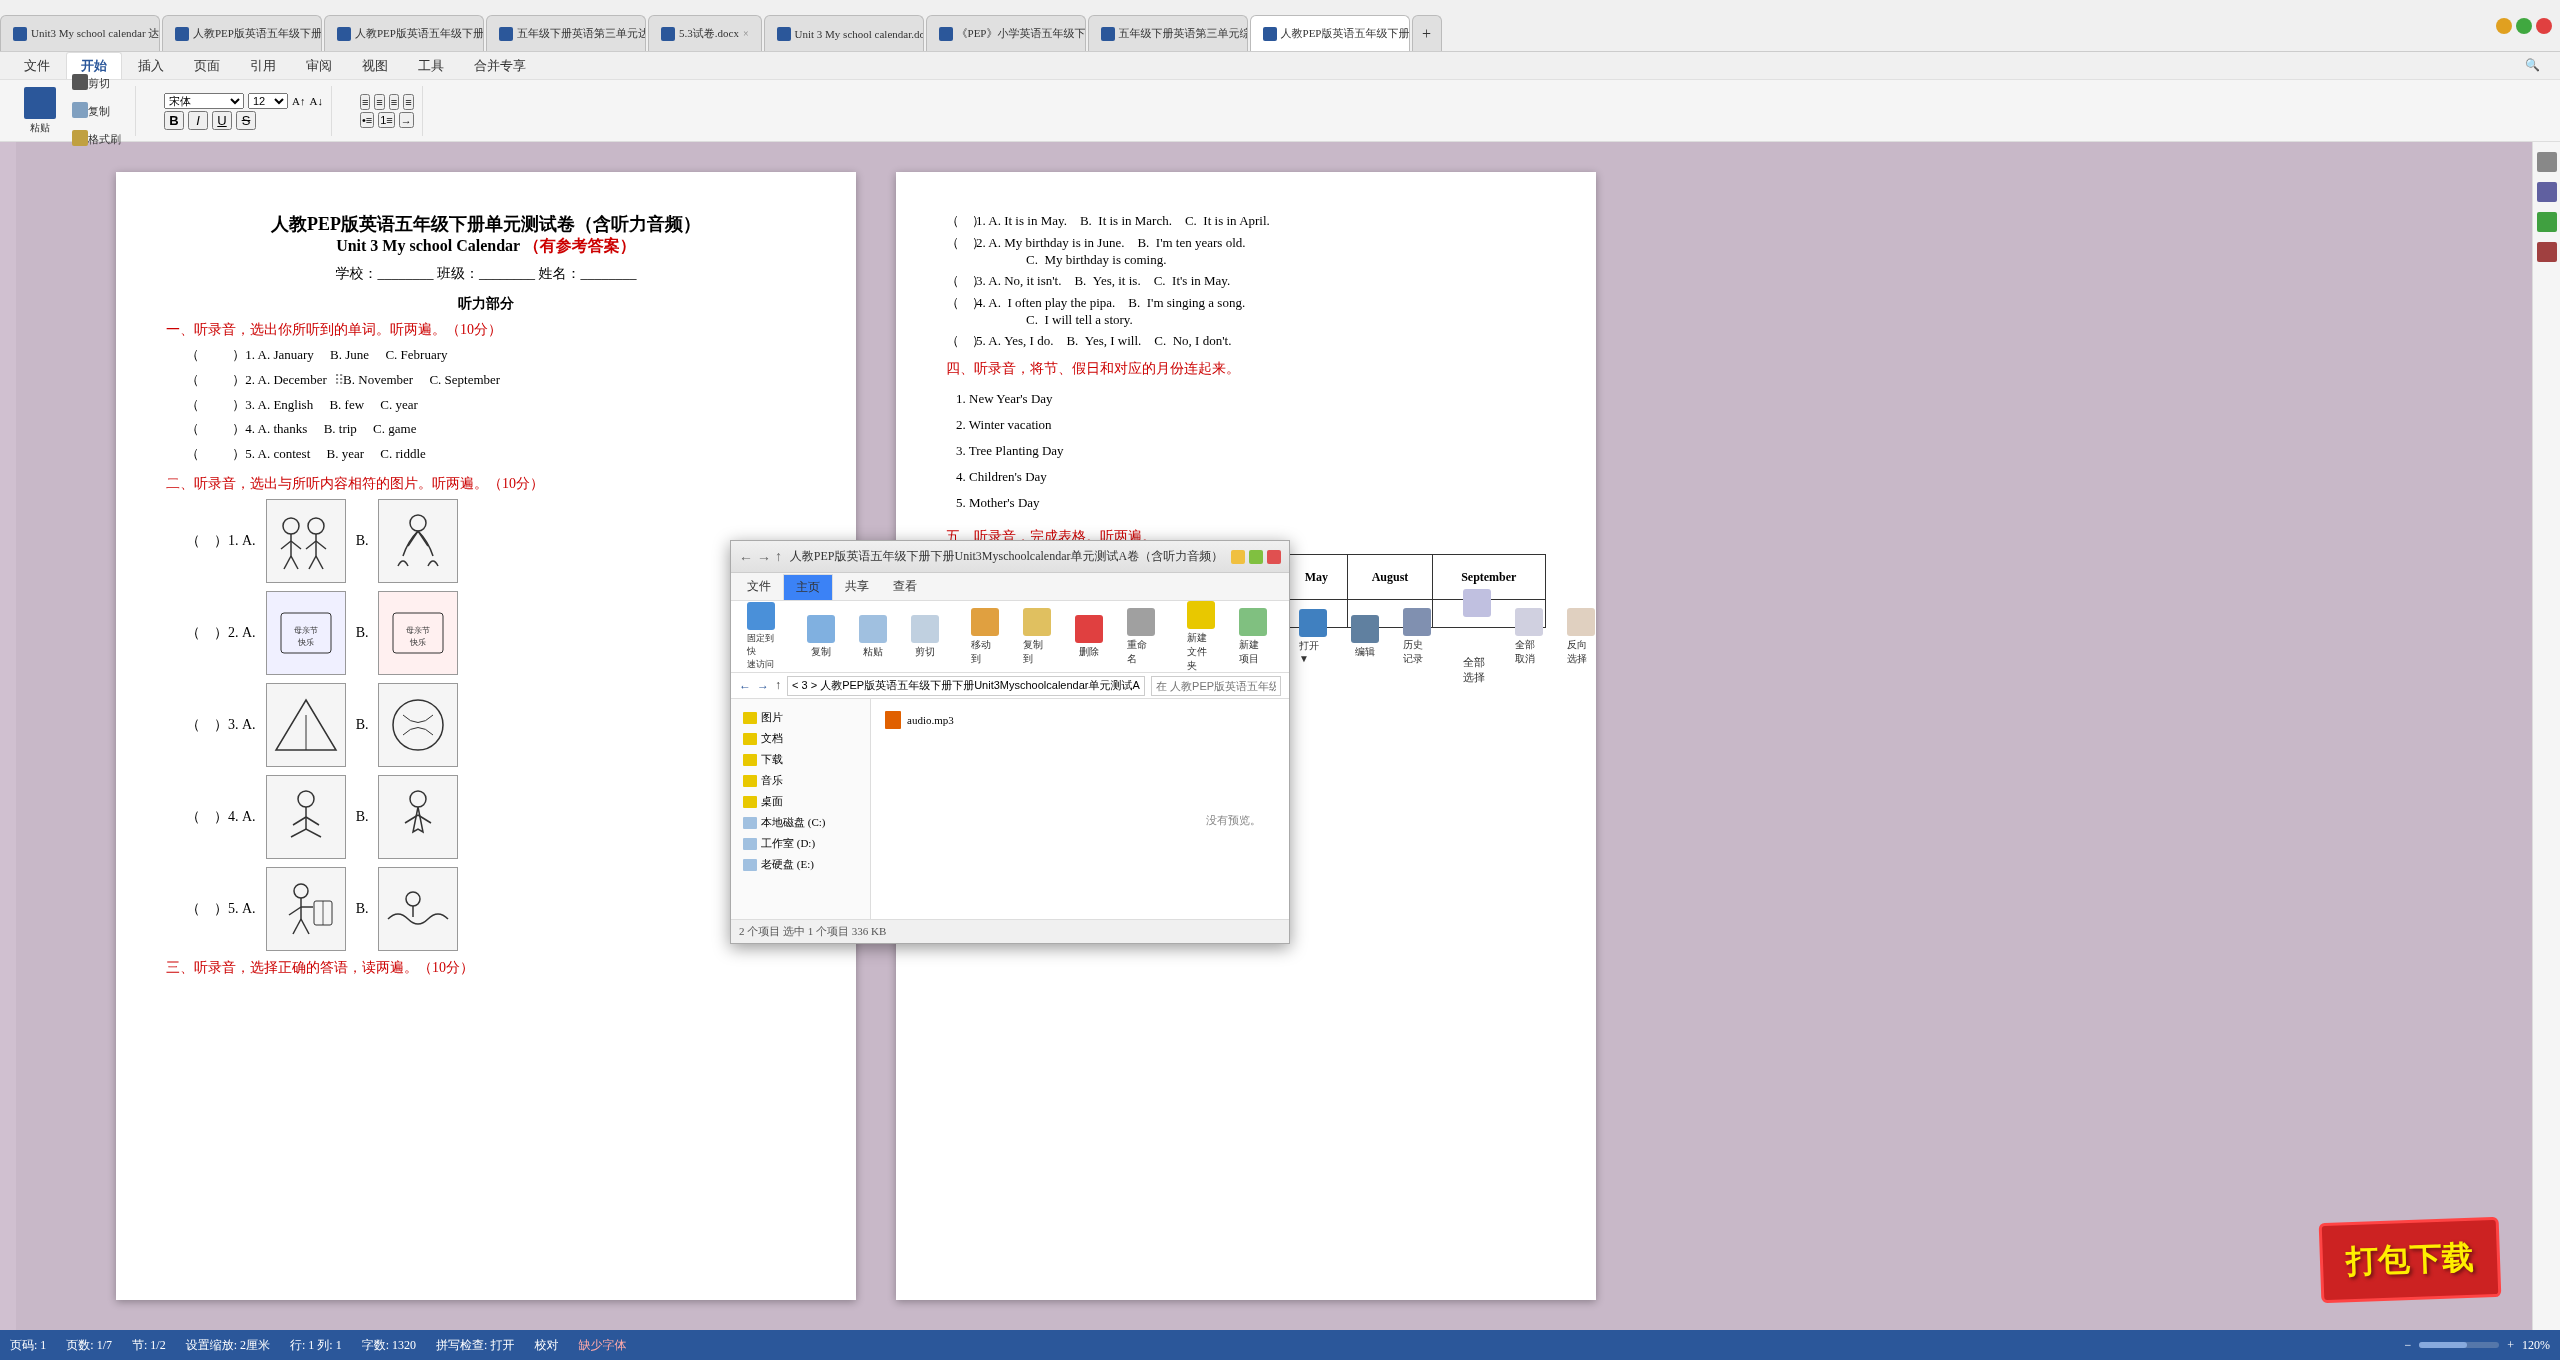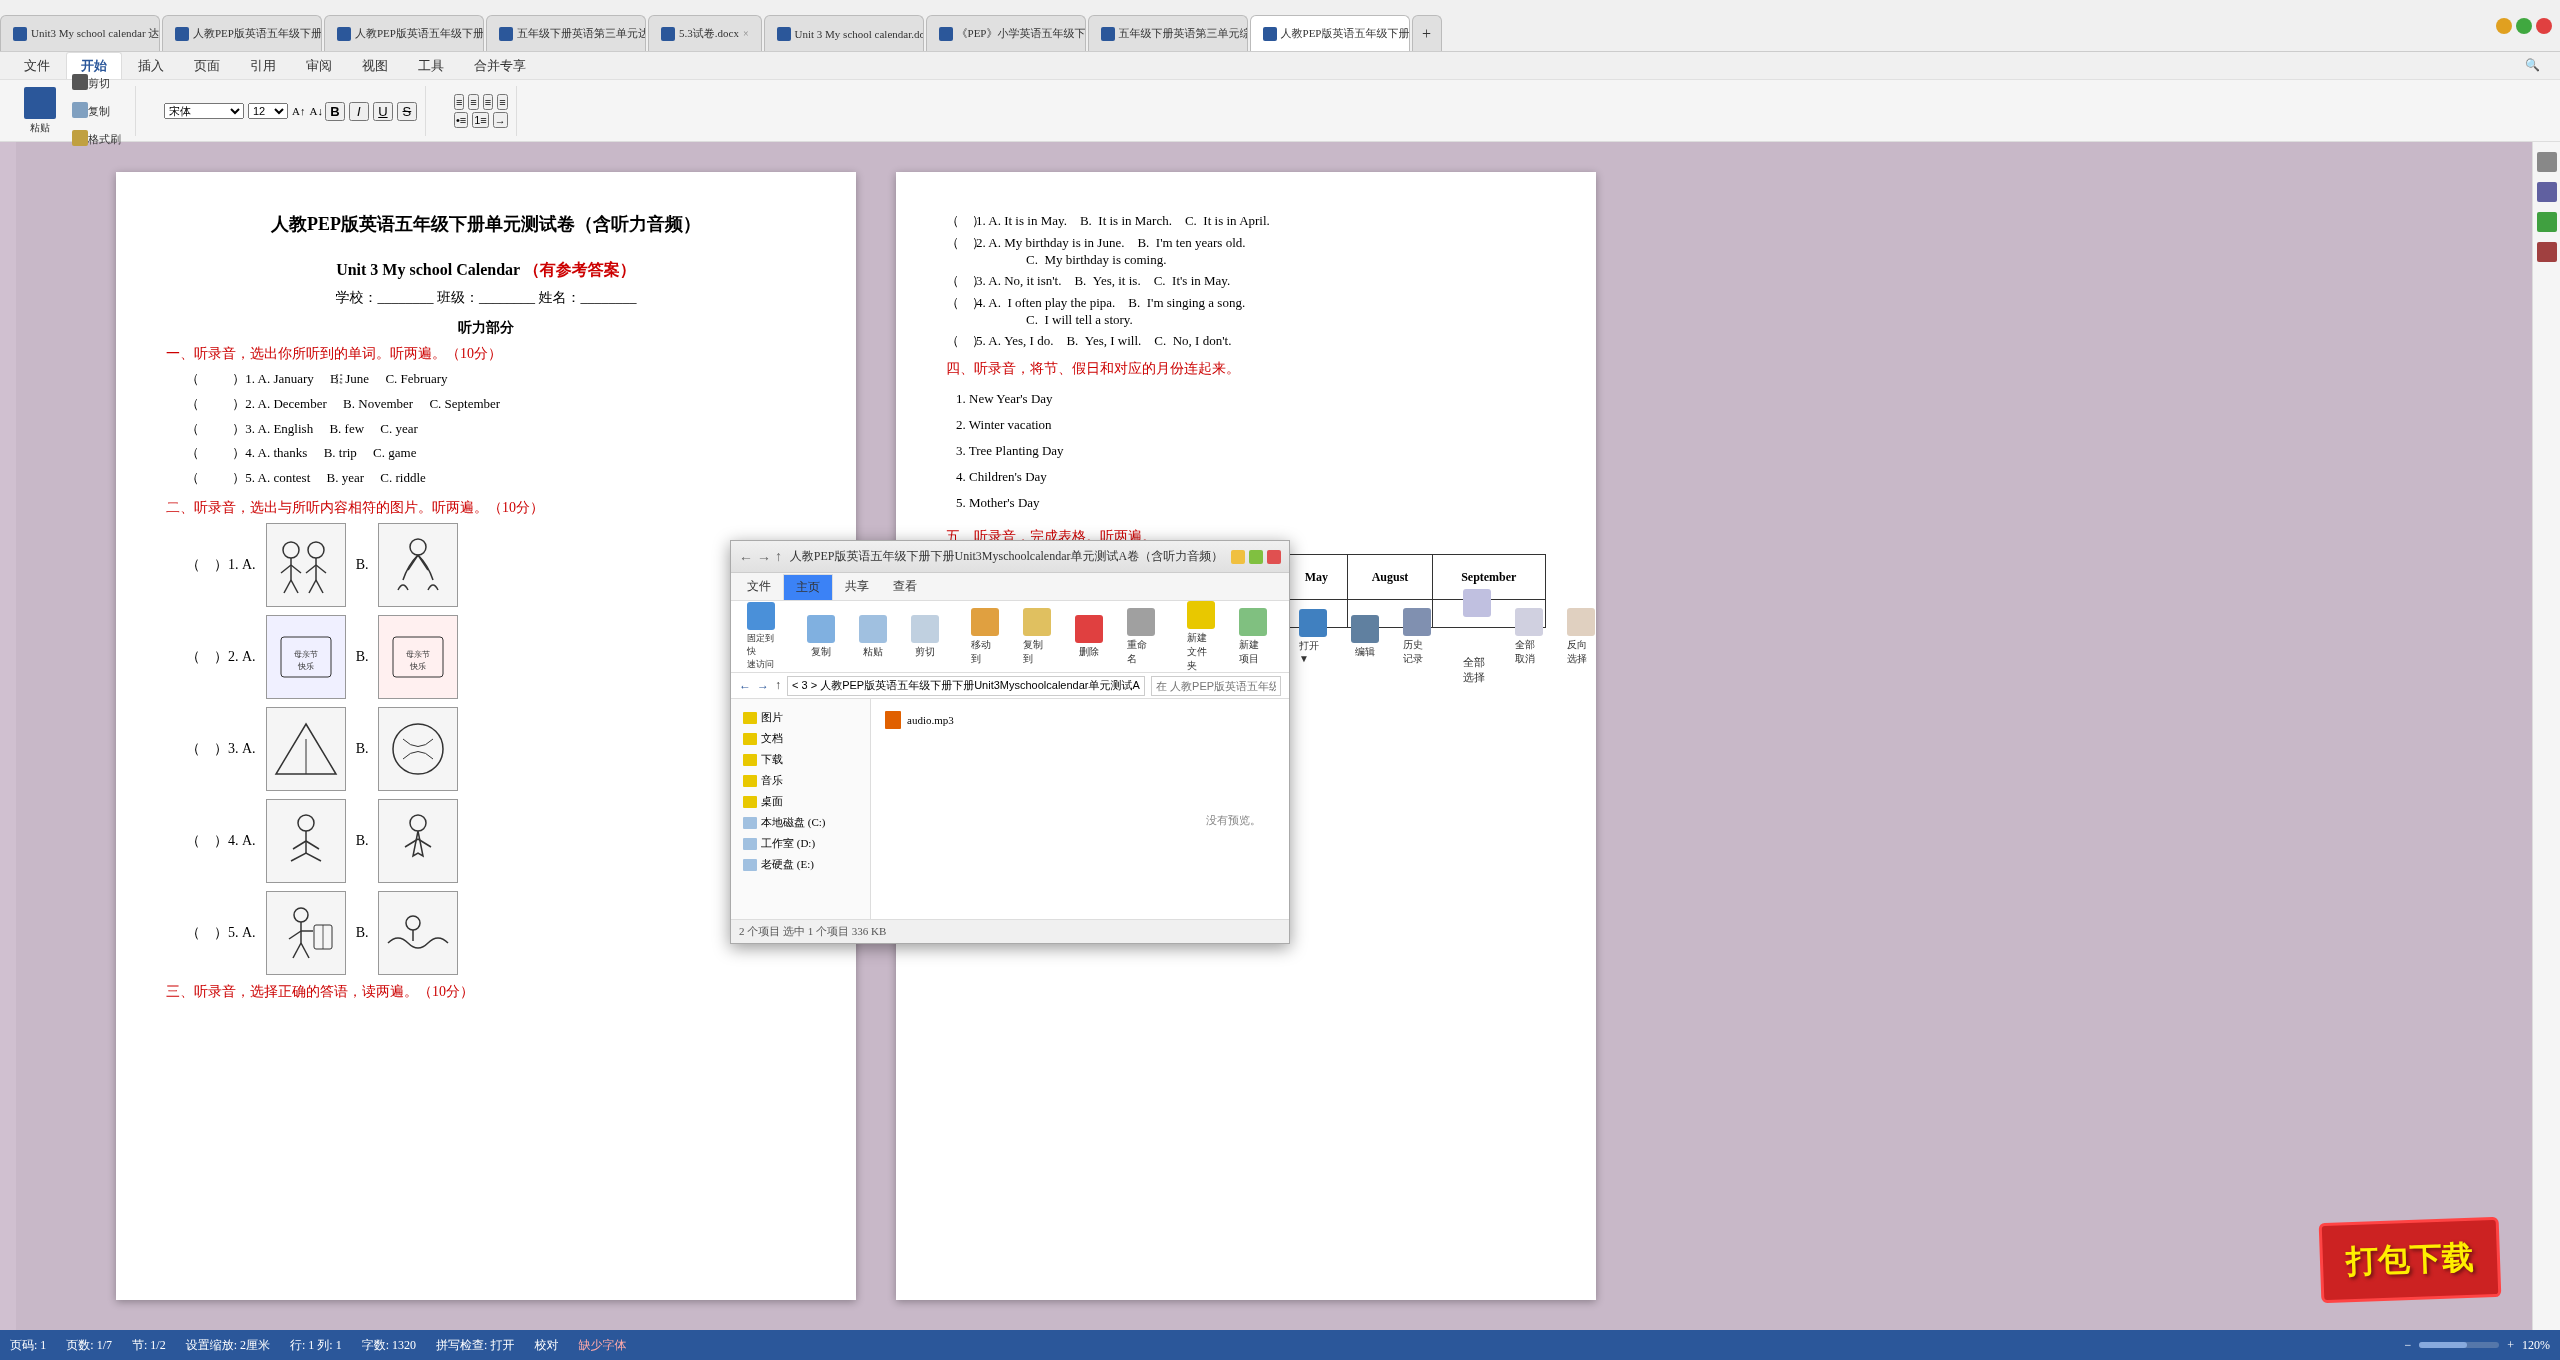--- a/index.html
+++ b/index.html
@@ -351,21 +351,21 @@
       color: white;
       gap: 20px;
       z-index: 100;
     }
 
     
     .doc-title {
       text-align: center;
       font-size: 18px;
       font-weight: bold;
-      margin-bottom: 24px;
+      margin-bottom: 0;
     }
     .doc-subtitle {
       text-align: center;
       font-size: 16px;
       font-weight: bold;
       margin-bottom: 8px;
     }
     .doc-subtitle .red { color: #cc0000; }
     .doc-info {
       text-align: center;
@@ -592,21 +592,21 @@
           <div class="ribbon-icon" style="width:16px;height:16px;background:#80a0c0;"></div>
           <span>复制</span>
         </div>
         <div class="ribbon-btn" style="flex-direction:row;font-size:11px;">
           <div class="ribbon-icon" style="width:16px;height:16px;background:#c0a040;"></div>
           <span>格式刷</span>
         </div>
       </div>
     </div>
     <div class="ribbon-group">
-      <div style="display:flex;flex-direction:row;gap:2px;font-size:11px;">
+      <div style="display:flex;flex-direction:column;gap:2px;font-size:11px;">
         <div style="display:flex;gap:4px;align-items:center;">
           <select style="font-size:11px;width:80px;"><option>宋体</option></select>
           <select style="font-size:11px;width:40px;"><option>12</option></select>
           <span style="cursor:pointer;">A↑</span>
           <span style="cursor:pointer;">A↓</span>
         </div>
         <div style="display:flex;gap:4px;align-items:center;">
           <button style="font-weight:bold;width:20px;font-size:13px;">B</button>
           <button style="font-style:italic;width:20px;font-size:13px;">I</button>
           <button style="text-decoration:underline;width:20px;font-size:13px;">U</button>

